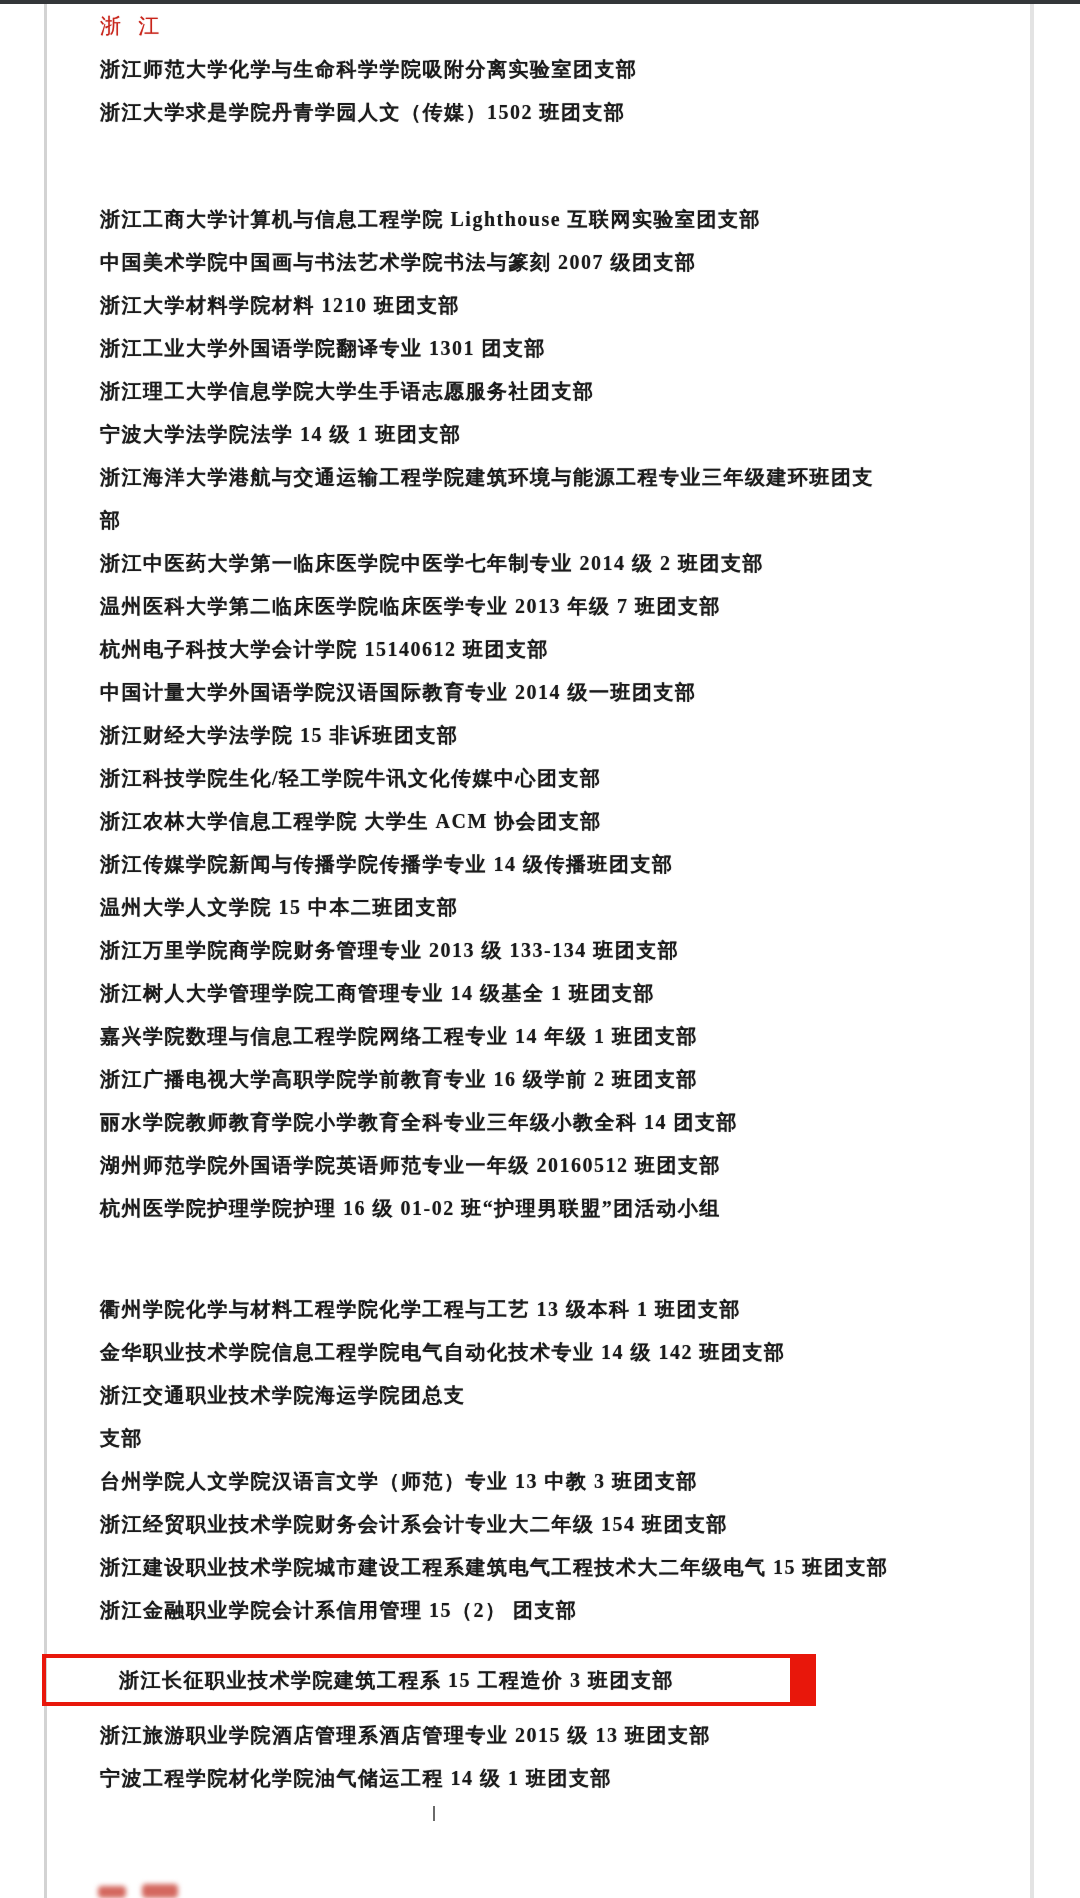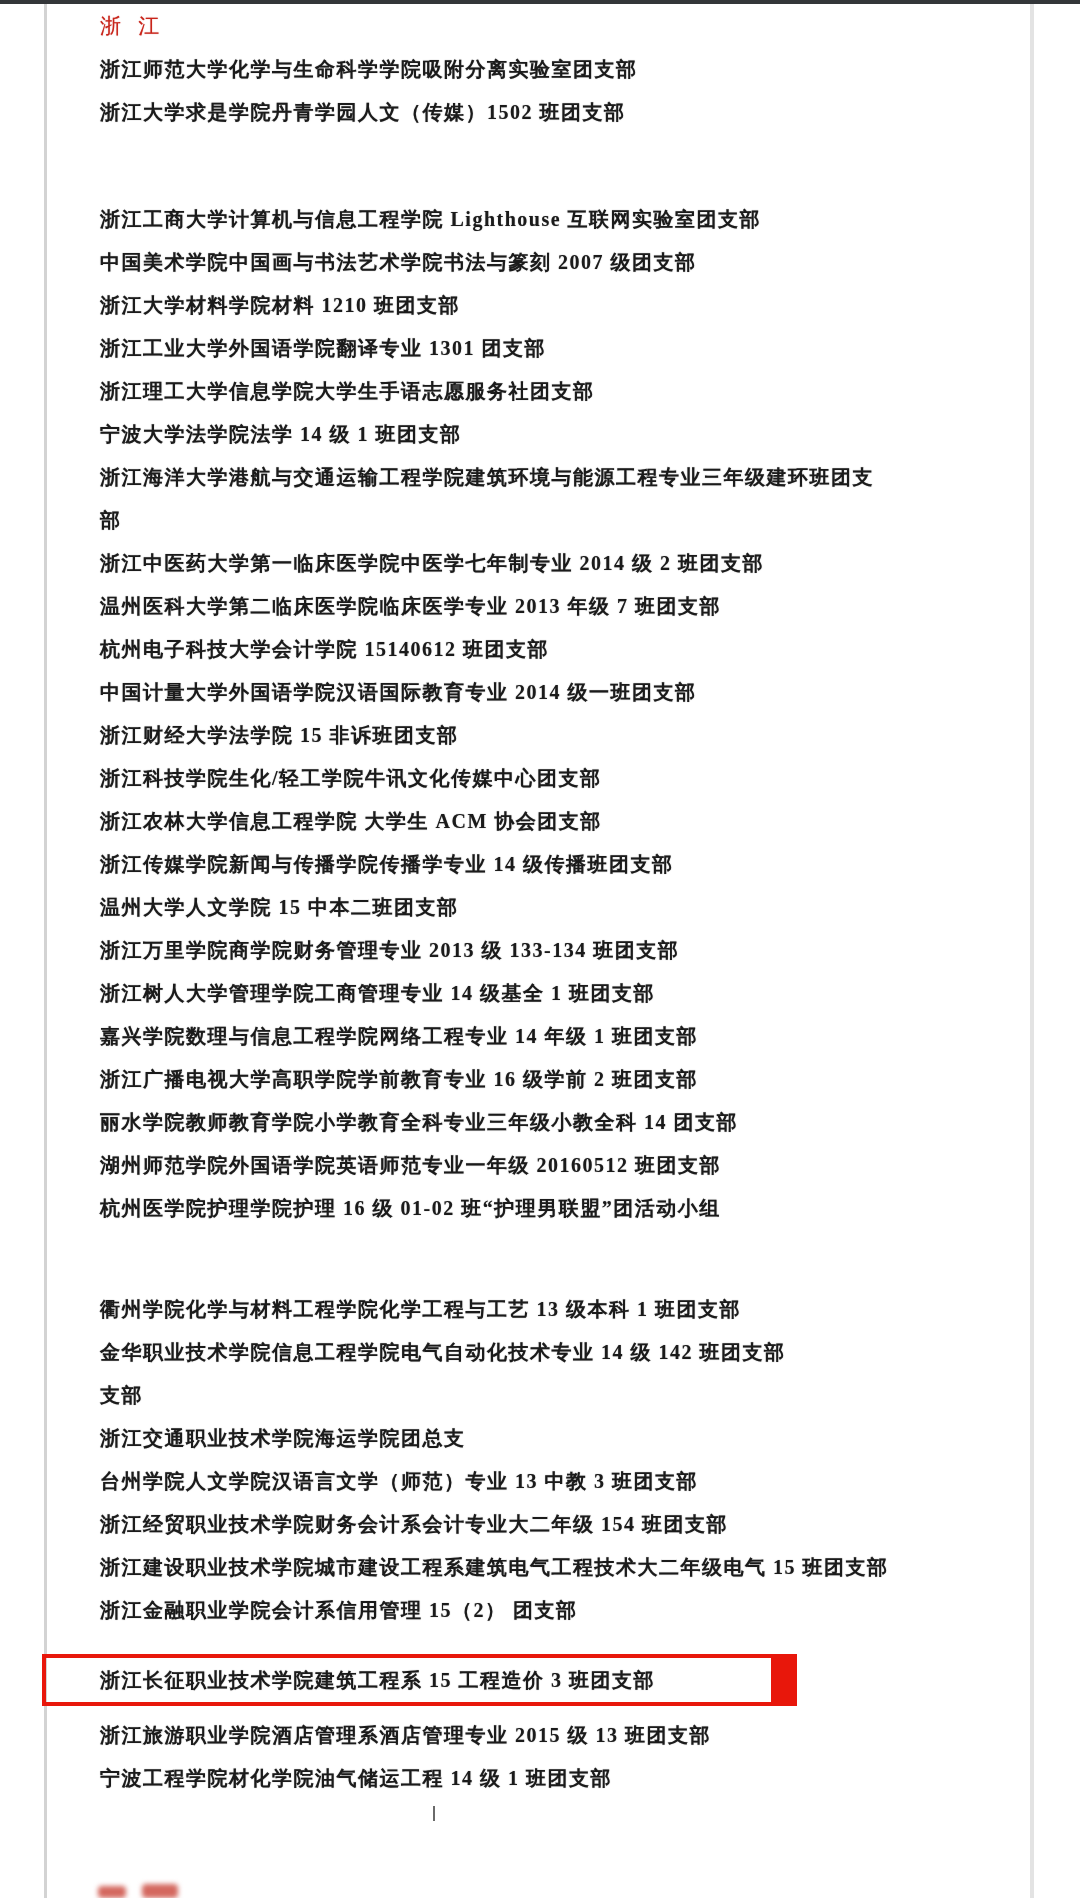--- a/index.html
+++ b/index.html
@@ -58,27 +58,27 @@
       <div class="row">浙江万里学院商学院财务管理专业 2013 级 133-134 班团支部</div>
       <div class="row">浙江树人大学管理学院工商管理专业 14 级基全 1 班团支部</div>
       <div class="row">嘉兴学院数理与信息工程学院网络工程专业 14 年级 1 班团支部</div>
       <div class="row">浙江广播电视大学高职学院学前教育专业 16 级学前 2 班团支部</div>
       <div class="row">丽水学院教师教育学院小学教育全科专业三年级小教全科 14 团支部</div>
       <div class="row">湖州师范学院外国语学院英语师范专业一年级 20160512 班团支部</div>
       <div class="row">杭州医学院护理学院护理 16 级 01-02 班“护理男联盟”团活动小组</div>
       <div class="gap" style="height: 58px;"></div>
       <div class="row">衢州学院化学与材料工程学院化学工程与工艺 13 级本科 1 班团支部</div>
       <div class="row">金华职业技术学院信息工程学院电气自动化技术专业 14 级 142 班团支部</div>
+      <div class="row">浙江交通职业技术学院海运学院团总支</div>
       <div class="row">支部</div>
-      <div class="row">浙江交通职业技术学院海运学院团总支</div>
       <div class="row">台州学院人文学院汉语言文学（师范）专业 13 中教 3 班团支部</div>
       <div class="row">浙江经贸职业技术学院财务会计系会计专业大二年级 154 班团支部</div>
       <div class="row">浙江建设职业技术学院城市建设工程系建筑电气工程技术大二年级电气 15 班团支部</div>
       <div class="row">浙江金融职业学院会计系信用管理 15（2） 团支部</div>
-      <div class="red-box" style="border-color: rgb(232, 23, 11);">
+      <div class="red-box" style="border-color: rgb(232, 23, 11); padding-left: 19px;">
         <div class="red-box-text">浙江长征职业技术学院建筑工程系 15 工程造价 3 班团支部</div>
       </div>
       <div class="row">浙江旅游职业学院酒店管理系酒店管理专业 2015 级 13 班团支部</div>
       <div class="row">宁波工程学院材化学院油气储运工程 14 级 1 班团支部</div>
     </div>
 </div>
 
 <div class="caret"></div>
 <div class="red-blob b1"></div>
 <div class="red-blob b2"></div>

